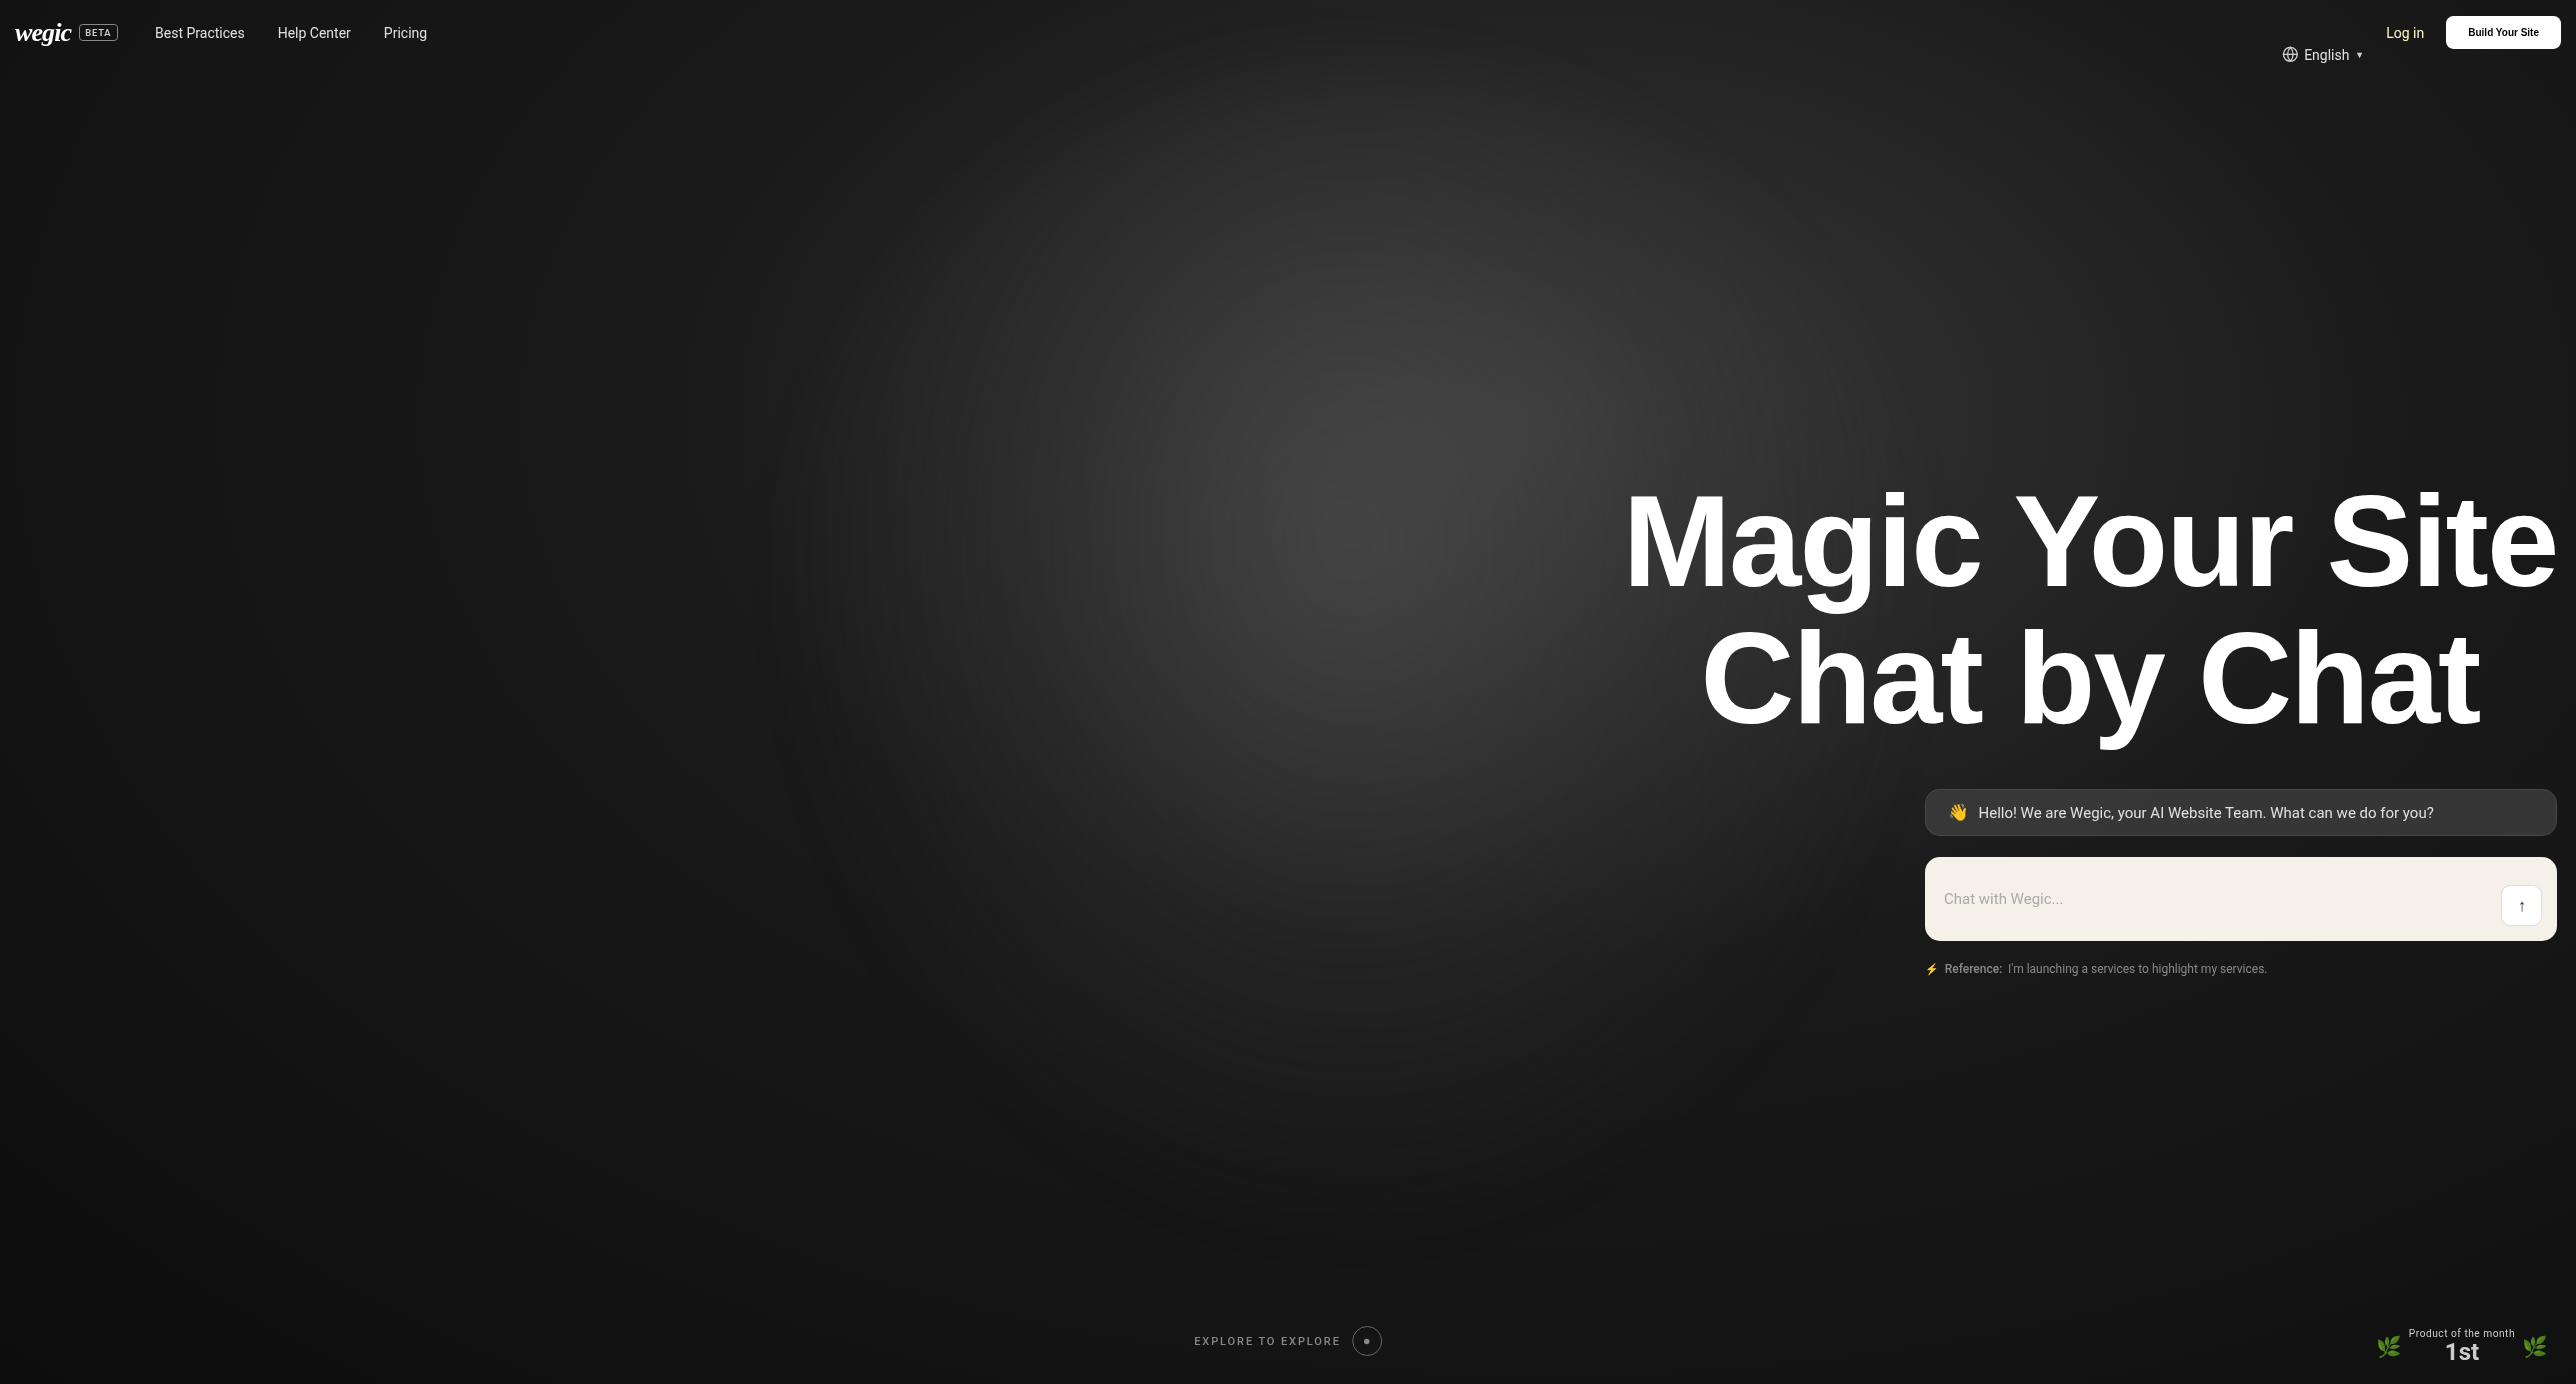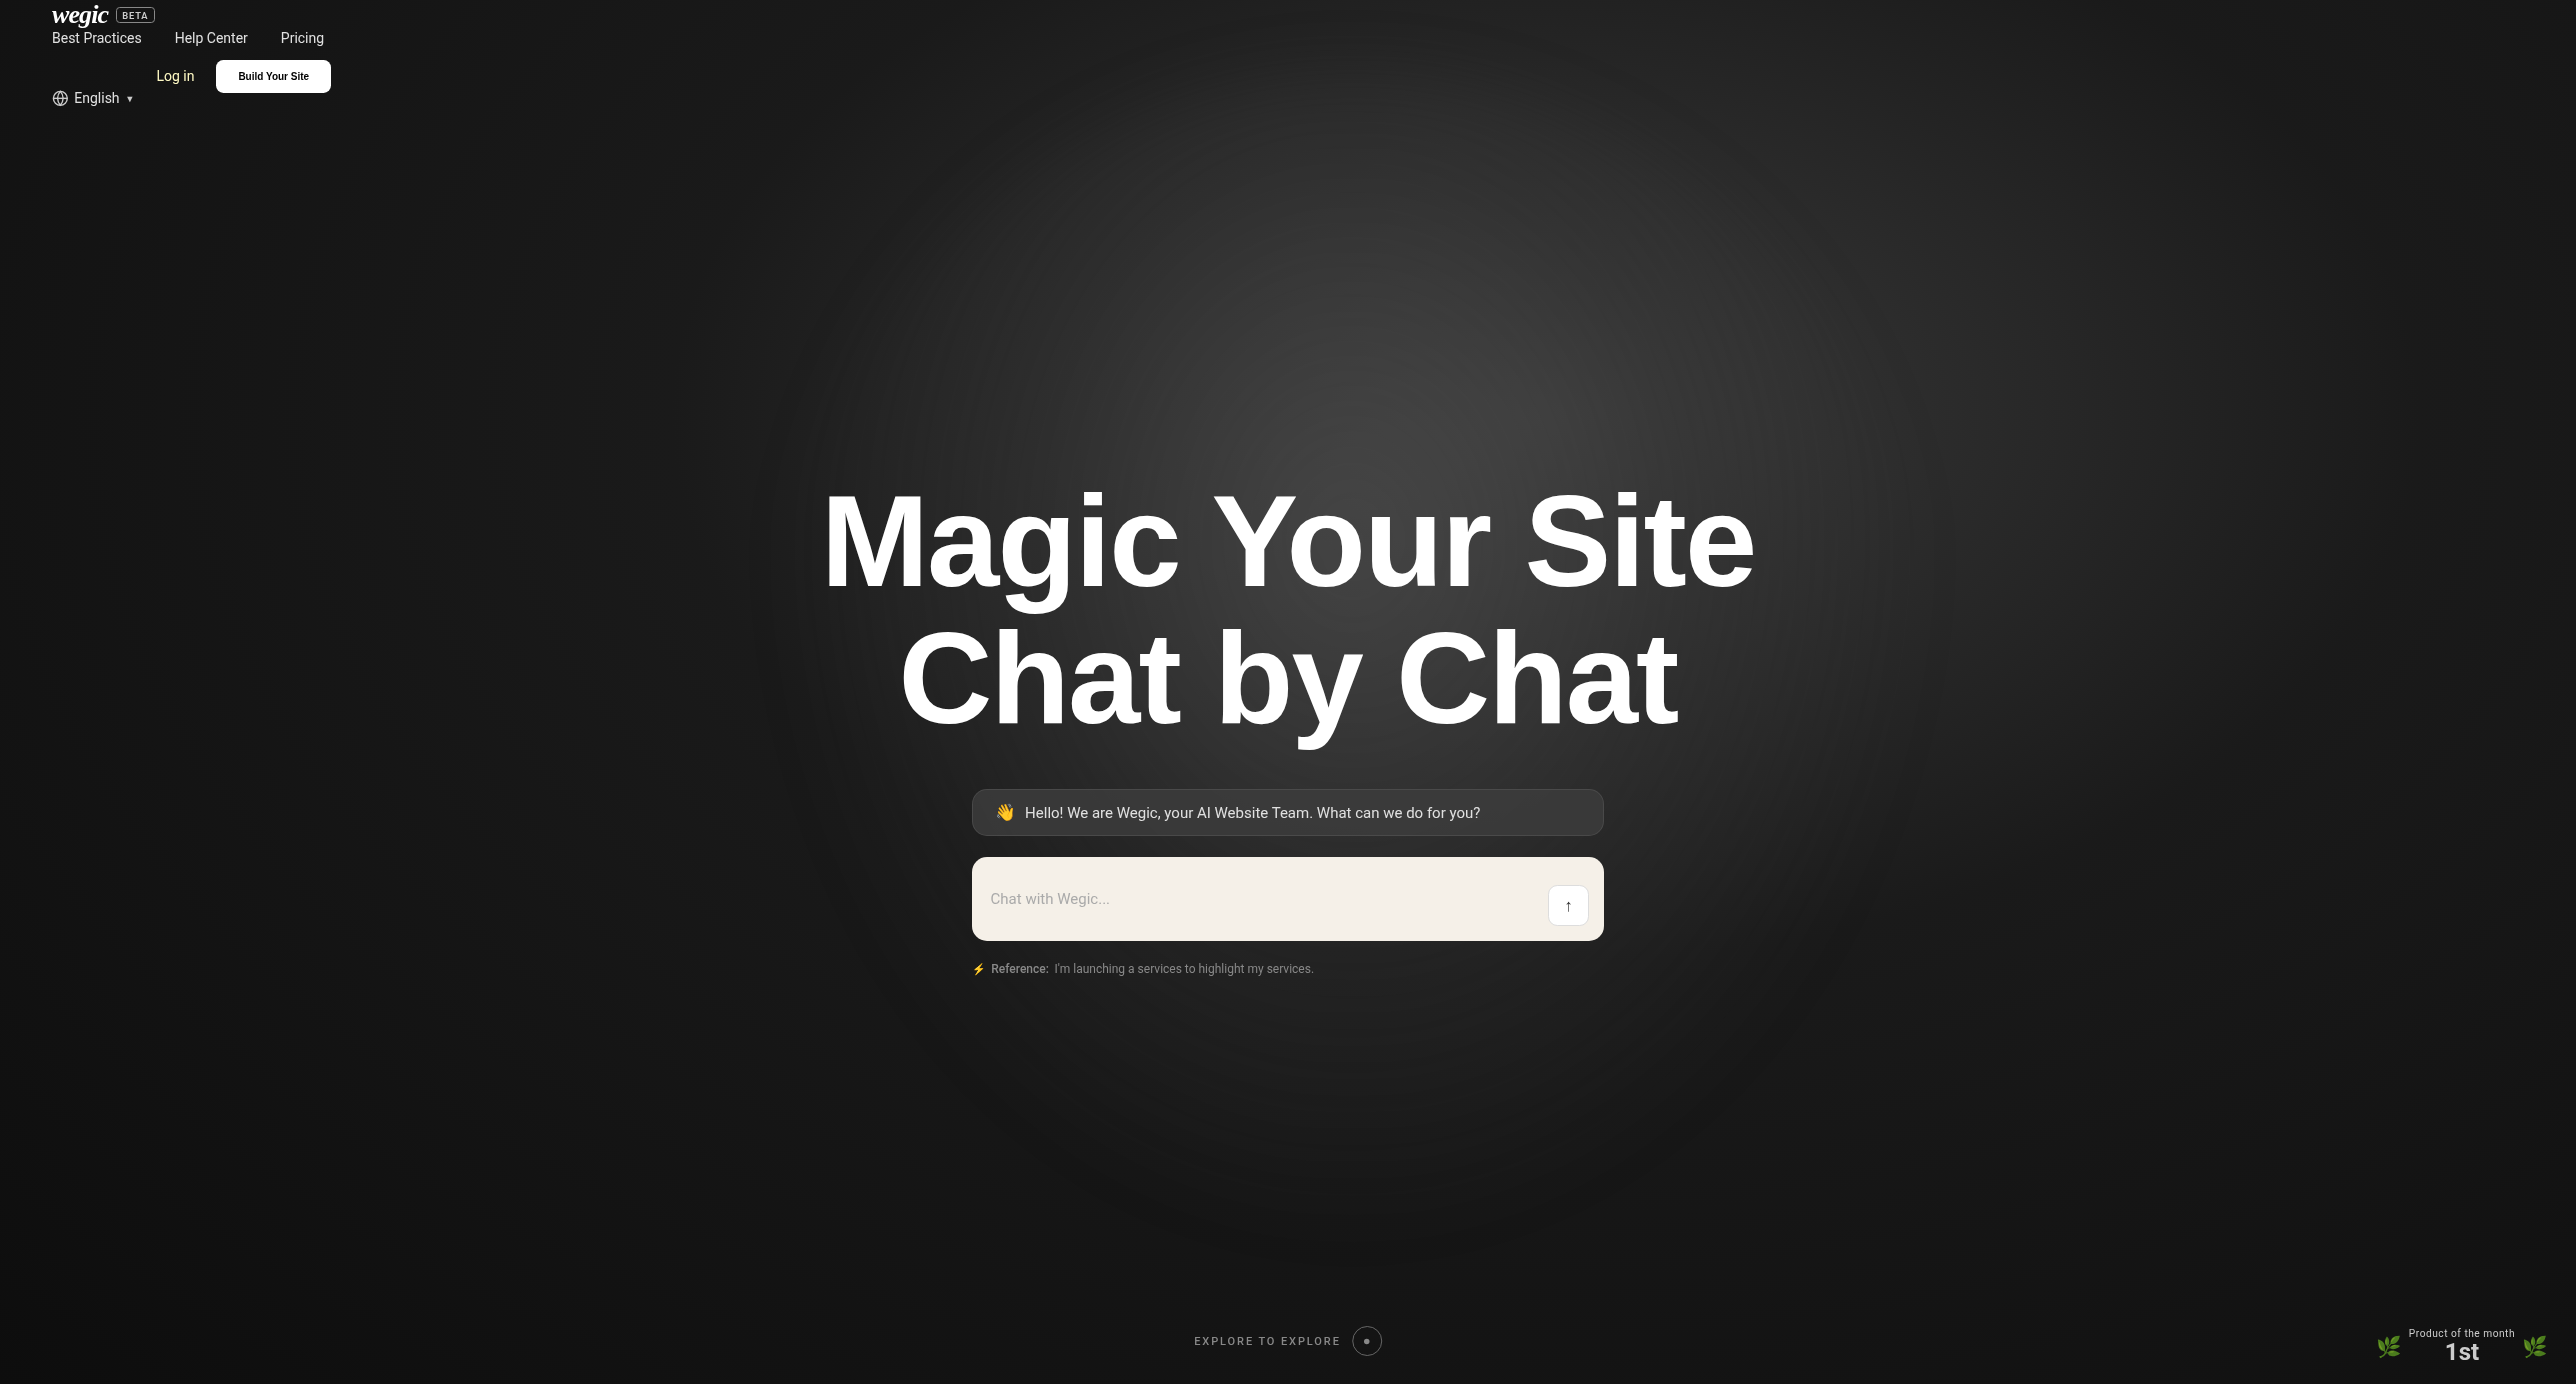--- a/index.html
+++ b/index.html
@@ -38,24 +38,23 @@
       background: radial-gradient(ellipse at 50% 40%, rgba(90,90,90,0.5) 0%, rgba(60,60,60,0.3) 40%, transparent 70%);
       filter: blur(28px);
       border-radius: 50%;
     }
 
     
     nav {
       position: relative;
       z-index: 10;
       display: flex;
-      padding: 0 52px;
+      padding: 0 15px;
       height: 65px;
       background: transparent;
-      flex-direction: column;
     }
 
     .nav-logo {
       display: flex;
       align-items: center;
       gap: 7.4px;
       margin-right: 37px;
       text-decoration: none;
     }
 
@@ -138,21 +137,21 @@
       font-weight: 600;
       cursor: pointer;
     }
 
     
     .hero {
       position: relative;
       z-index: 5;
       display: flex;
       flex-direction: column;
-      align-items: center;
+      align-items: flex-end;
       justify-content: center;
       min-height: calc(100vh - 65px);
       padding: 0 18.6px;
       text-align: center;
       gap: 6px;
     }
 
     .hero-title {
       font-size: clamp(56px, 9vw, 130px);
       font-weight: 900;

